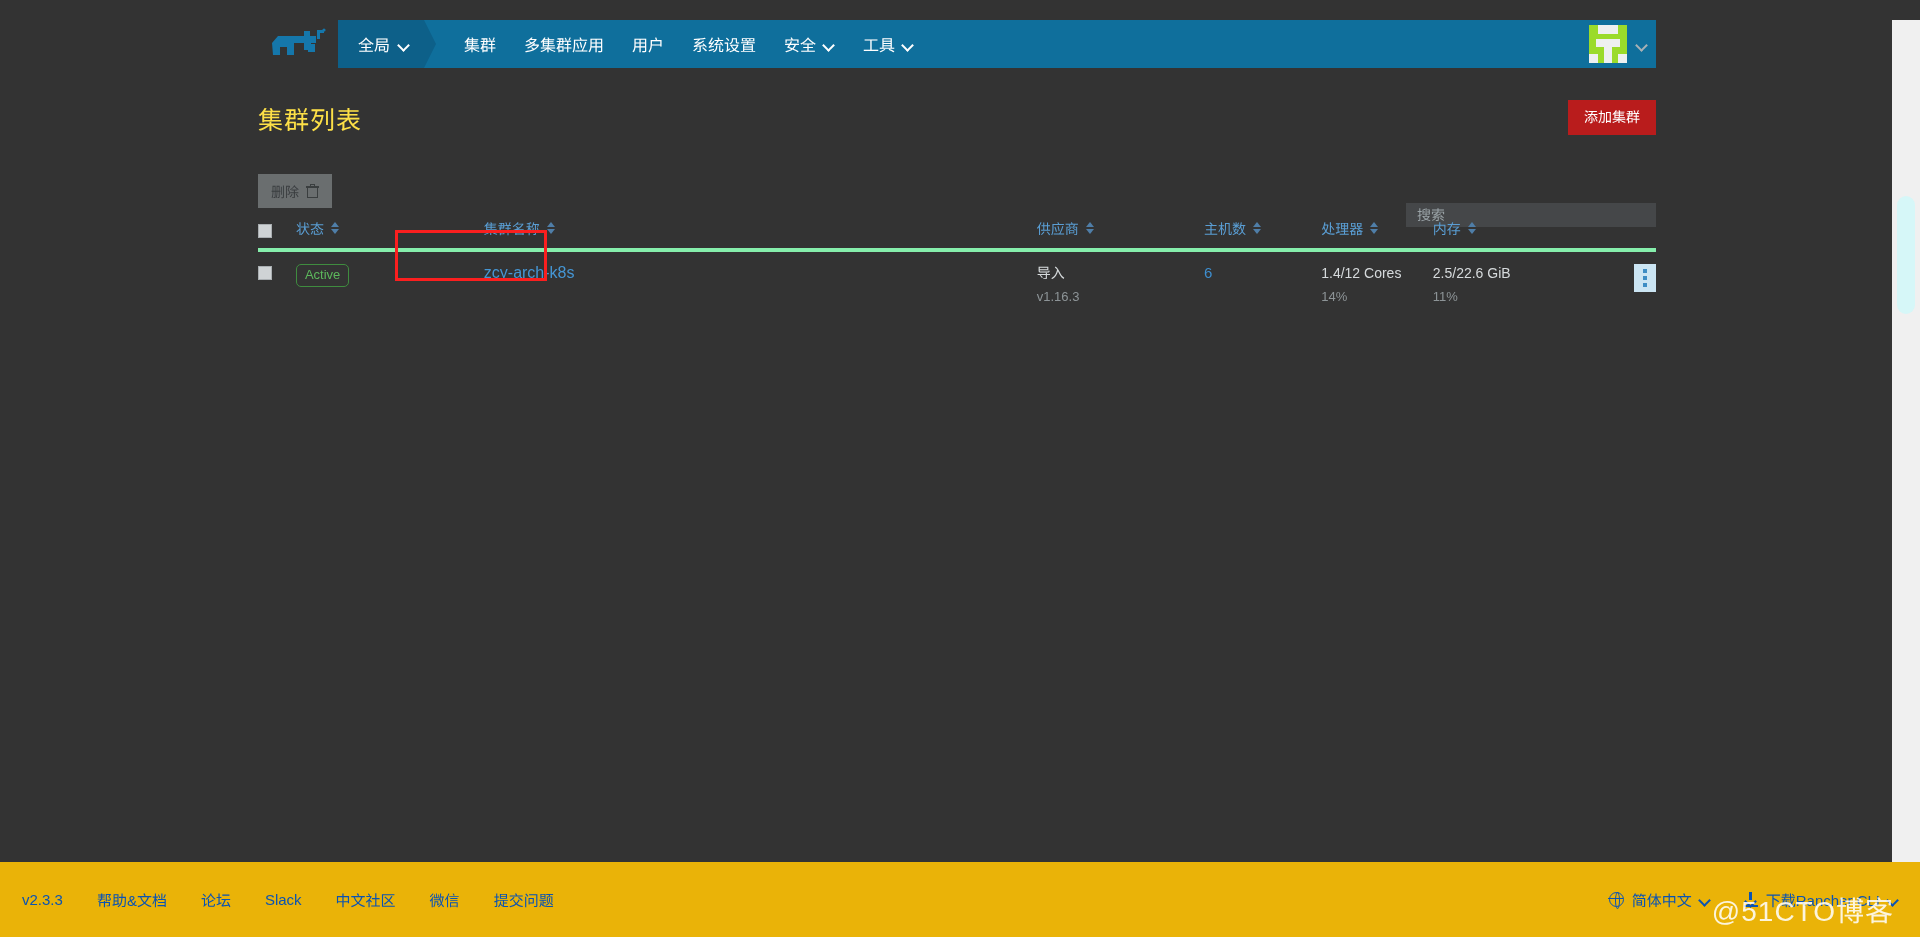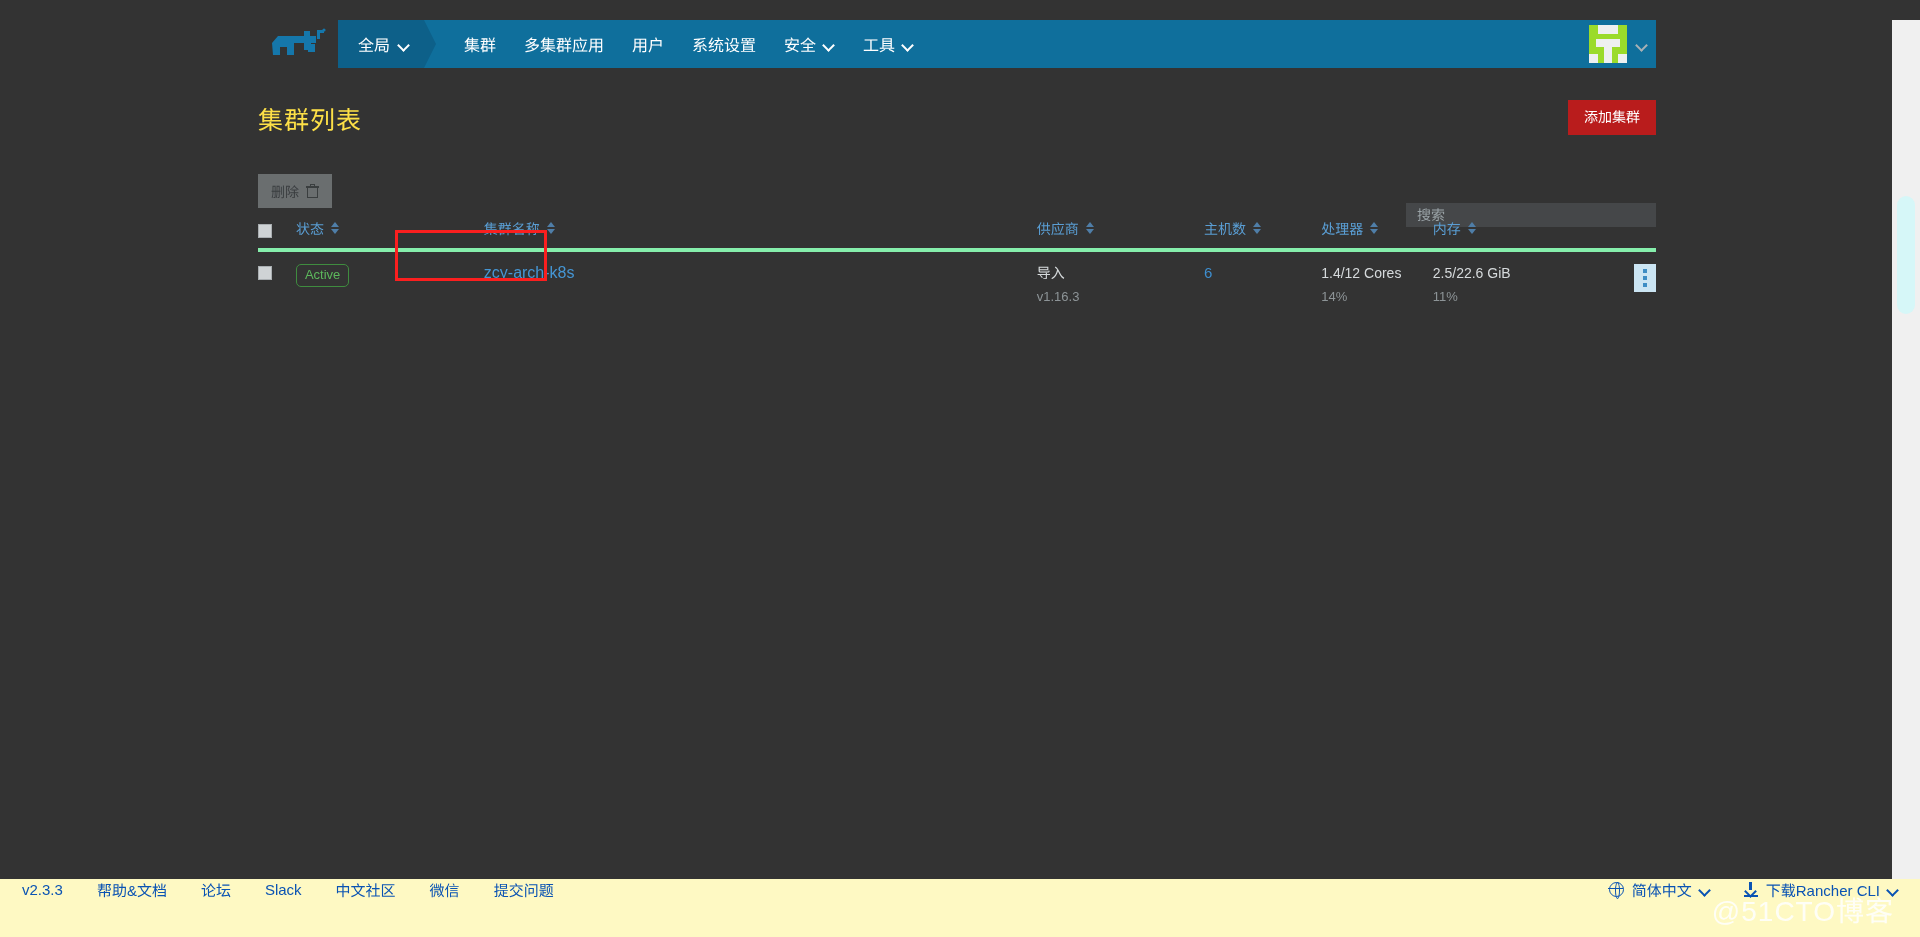--- a/index.html
+++ b/index.html
@@ -315,24 +315,24 @@
     width: 152px; height: 51px;
     border: 3px solid #fb1f1f;
     pointer-events: none;
     z-index: 40;
   }
 
   
   .footer {
     position: absolute;
     left: 0; bottom: 0;
-    width: 1920px; height: 58px;
-    background: #fef9c3;
-    display: flex;
-    align-items: flex-start;
+    width: 1920px; height: 75px;
+    background: #eab308;
+    display: flex;
+    align-items: center;
   }
   .footer-left {
     display: flex;
     align-items: center;
     padding-left: 22px;
     gap: 34px;
   }
   .footer-link {
     color: #0a53b3;
     font-size: 15px;

